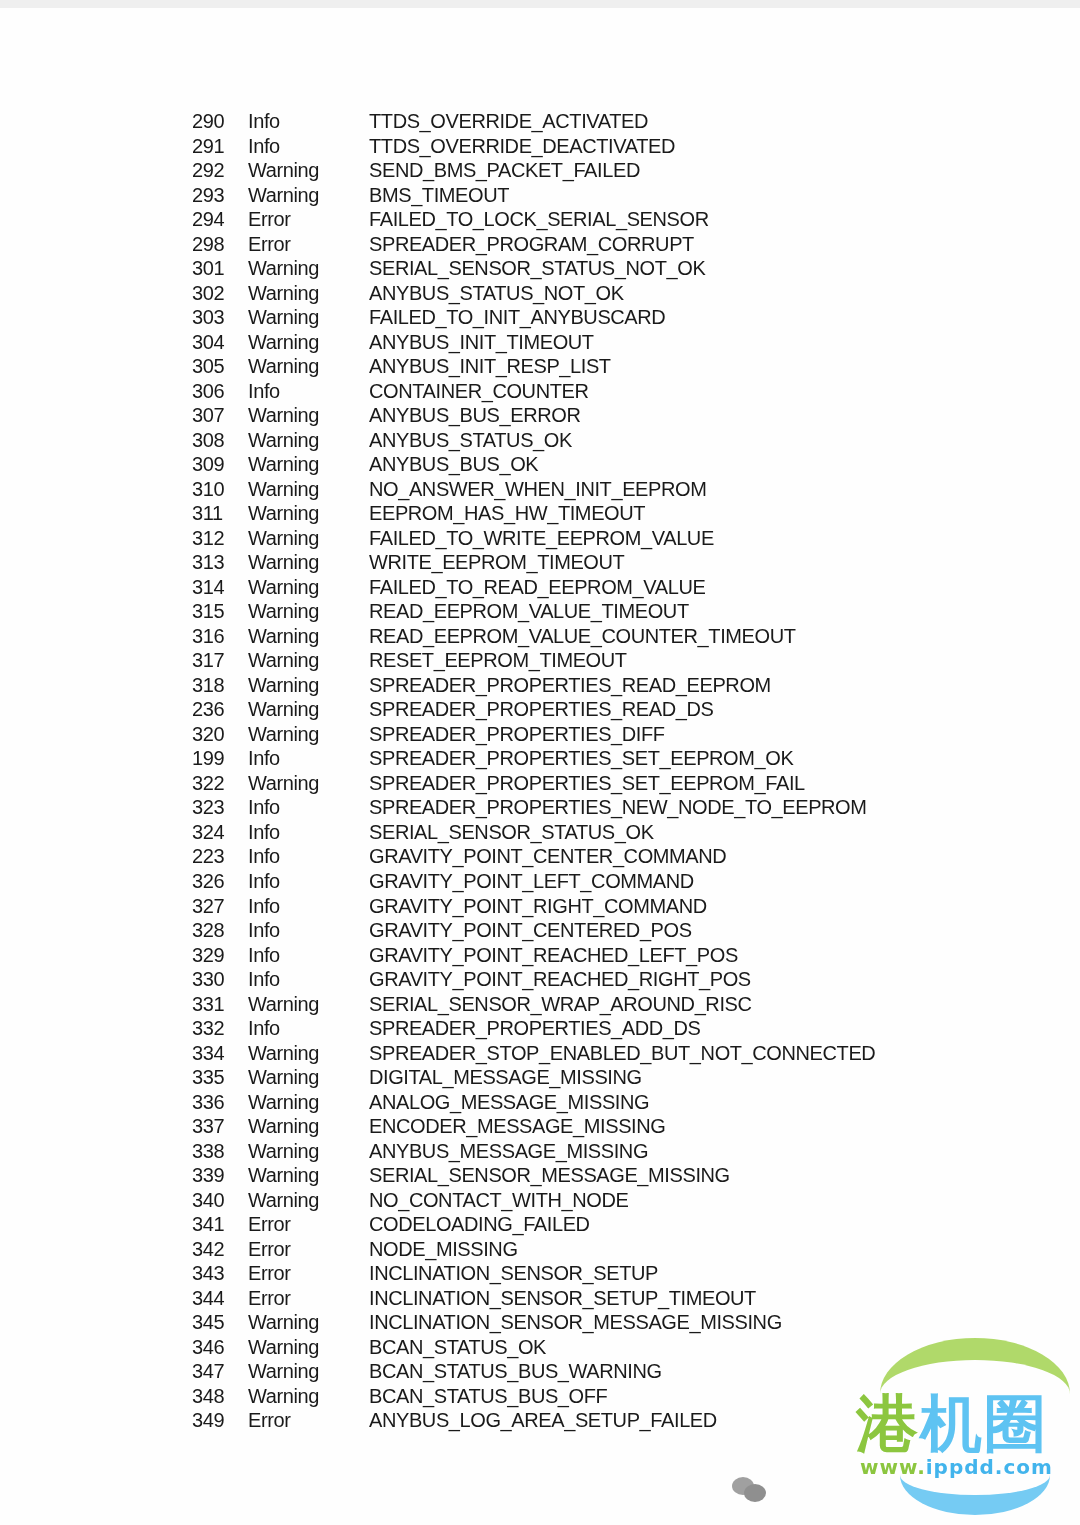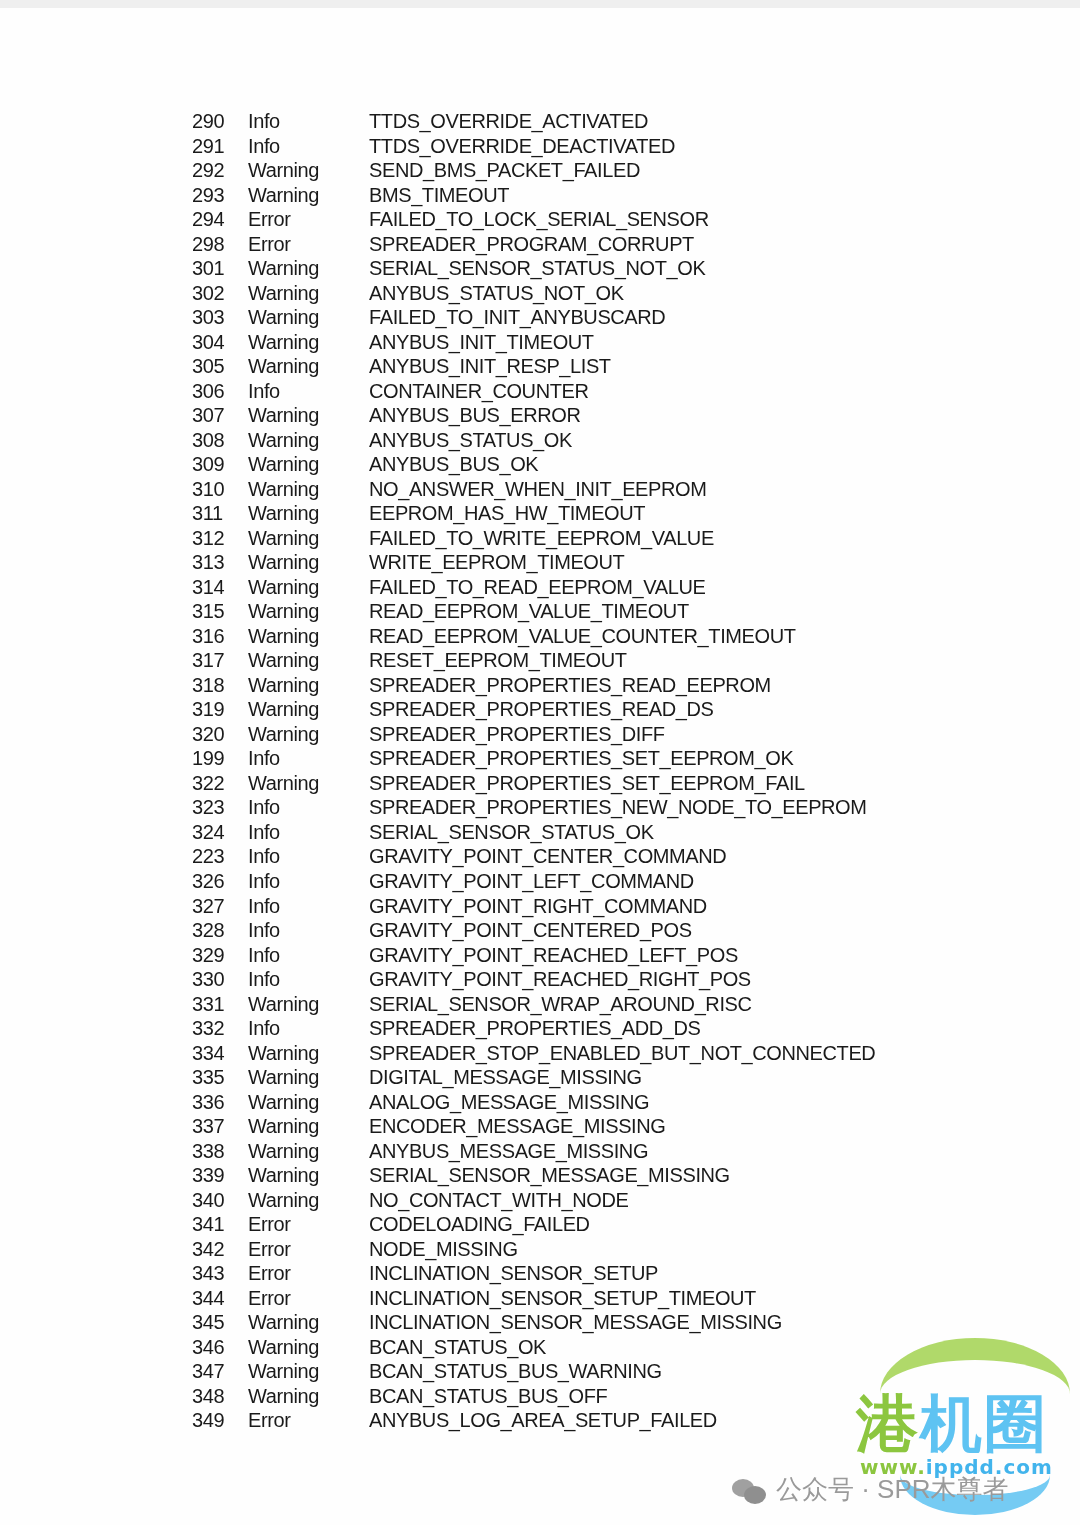--- a/index.html
+++ b/index.html
@@ -143,21 +143,21 @@
       <span class="code">317</span>
       <span class="sev">Warning</span>
       <span class="msg">RESET_EEPROM_TIMEOUT</span>
     </div>
     <div class="row">
       <span class="code">318</span>
       <span class="sev">Warning</span>
       <span class="msg">SPREADER_PROPERTIES_READ_EEPROM</span>
     </div>
     <div class="row">
-      <span class="code">319</span>
+      <span class="code">236</span>
       <span class="sev">Warning</span>
       <span class="msg">SPREADER_PROPERTIES_READ_DS</span>
     </div>
     <div class="row">
       <span class="code">320</span>
       <span class="sev">Warning</span>
       <span class="msg">SPREADER_PROPERTIES_DIFF</span>
     </div>
     <div class="row">
       <span class="code">199</span>
@@ -307,15 +307,15 @@
     <span class="g">港</span><span class="b">机</span><span class="b">圈</span>
   </div>
   <div class="wm-url">
     <span class="g">www.</span><span class="b">ippdd.com</span>
   </div>
   <div class="wm-arc2"></div>
   <div class="wm-wechat">
     <span class="ico">
       <i style="left:0;top:2px;width:22px;height:18px;"></i>
       <i style="left:12px;top:9px;width:22px;height:18px;background:#8f8f8f;"></i>
-    </span><span>公众号 · SPR木尊者</span>
+    </span>
   </div>
 </div>
 
 </body></html>

